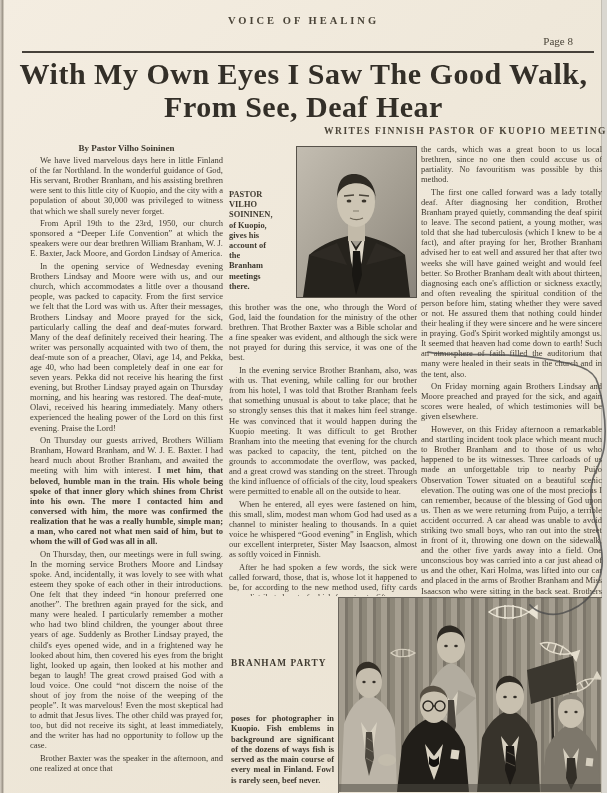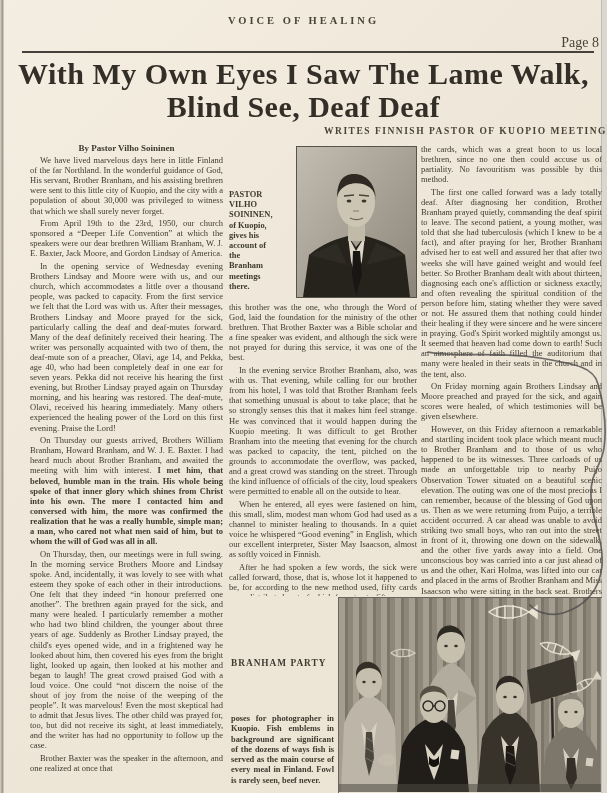--- a/index.html
+++ b/index.html
@@ -1,20 +1,20 @@
 <!DOCTYPE html>
 <html><head>
 <meta charset="utf-8">
 <style>
   html,body{margin:0;padding:0;width:607px;height:793px;overflow:hidden;background:#efe8da;}
   .page{position:relative;width:607px;height:793px;background:linear-gradient(135deg,#f4ede1 0%,#efe8da 40%,#eae2d2 100%);font-family:"Liberation Serif","DejaVu Serif",serif;color:#3f3a30;}
   .edge-left{position:absolute;left:0;top:0;width:4px;height:100%;background:linear-gradient(90deg,#d8d1c6,#9a9286 70%,#efe8da);}
   .edge-right{position:absolute;right:0;top:0;width:5px;height:100%;background:#dad7d0;border-left:1px solid #c2bdb2;}
   .masthead{position:absolute;top:15px;left:0;width:100%;text-align:center;font-size:10.5px;font-weight:bold;letter-spacing:3px;color:#45403500;color:#4a4438;}
-  .pagenum{position:absolute;top:35px;right:8px;font-size:14px;color:#4a4438;text-align:center;}
+  .pagenum{position:absolute;top:35px;right:34px;font-size:11px;color:#4a4438;text-align:center;}
   .rule{position:absolute;top:51px;left:22px;right:13px;height:2px;background:#46413a;}
   .headline{position:absolute;top:57px;left:0;width:100%;text-align:center;font-weight:700;font-size:30px;line-height:33px;color:#332f28;letter-spacing:.5px;}
   .subhead{position:absolute;top:126px;left:0;width:100%;text-align:right;font-weight:bold;font-size:9.5px;letter-spacing:1.5px;color:#45403600;color:#4a4438;}
   .col{position:absolute;font-size:8.5px;line-height:10.1px;text-align:justify;overflow:hidden;}
   .col p{margin:0 0 2.5px 0;text-indent:10px;}
   .col p.noindent{text-indent:0;}
   .col b{font-weight:bold;}
   #col1{left:30px;top:143px;width:193px;height:642px;}
   #col2{left:229px;top:146px;width:188px;height:450px;}
   #col3{left:421px;top:144px;width:181px;height:456px;}
@@ -34,22 +34,22 @@
 
 <div class="page">
   <div class="edge-left"></div>
   <div class="edge-right"></div>
 
   <div class="masthead">VOICE OF HEALING</div>
   <div class="pagenum">Page 8</div>
   <div class="rule"></div>
 
   <div class="headline">
-    <div>With My Own Eyes I Saw The Lame Walk,</div>
-    <div>Blind See, Deaf Deaf</div>
+    <div>With My Own Eyes I Saw The Good Walk,</div>
+    <div>From See, Deaf Hear</div>
   </div>
   <div class="subhead">WRITES FINNISH PASTOR OF KUOPIO MEETING</div>
 
   <div class="col" id="col1">
     <div class="byline">By Pastor Vilho Soininen</div>
     <div>
         <p>We have lived marvelous days here in little Finland of the far Northland. In the wonderful guidance of God, His servant, Brother Branham, and his assisting brethren were sent to this little city of Kuopio, and the city with a population of about 30,000 was privileged to witness that which we shall surely never forget.</p>
         <p>From April 19th to the 23rd, 1950, our church sponsored a “Deeper Life Convention” at which the speakers were our dear brethren William Branham, W. J. E. Baxter, Jack Moore, and Gordon Lindsay of America.</p>
         <p>In the opening service of Wednesday evening Brothers Lindsay and Moore were with us, and our church, which accommodates a little over a thousand people, was packed to capacity. From the first service we felt that the Lord was with us. After their messages, Brothers Lindsay and Moore prayed for the sick, particularly calling the deaf and deaf-mutes forward. Many of the deaf definitely received their hearing. The writer was personally acquainted with two of them, the deaf-mute son of a preacher, Olavi, age 14, and Pekka, age 40, who had been completely deaf in one ear for seven years. Pekka did not receive his hearing the first evening, but Brother Lindsay prayed again on Thursday morning, and his hearing was restored. The deaf-mute, Olavi, received his hearing immediately. Many others experienced the healing power of the Lord on this first evening. Praise the Lord!</p>
         <p><span>On Thursday our guests arrived, Brothers William Branham, Howard Branham, and W. J. E. Baxter. I had heard much about Brother Branham, and awaited the meeting with him with interest. </span><b>I met him, that beloved, humble man in the train. His whole being spoke of that inner glory which shines from Christ into his own. The more I contacted him and conversed with him, the more was confirmed the realization that he was a really humble, simple man; a man, who cared not what men said of him, but to whom the will of God was all in all.</b></p>

